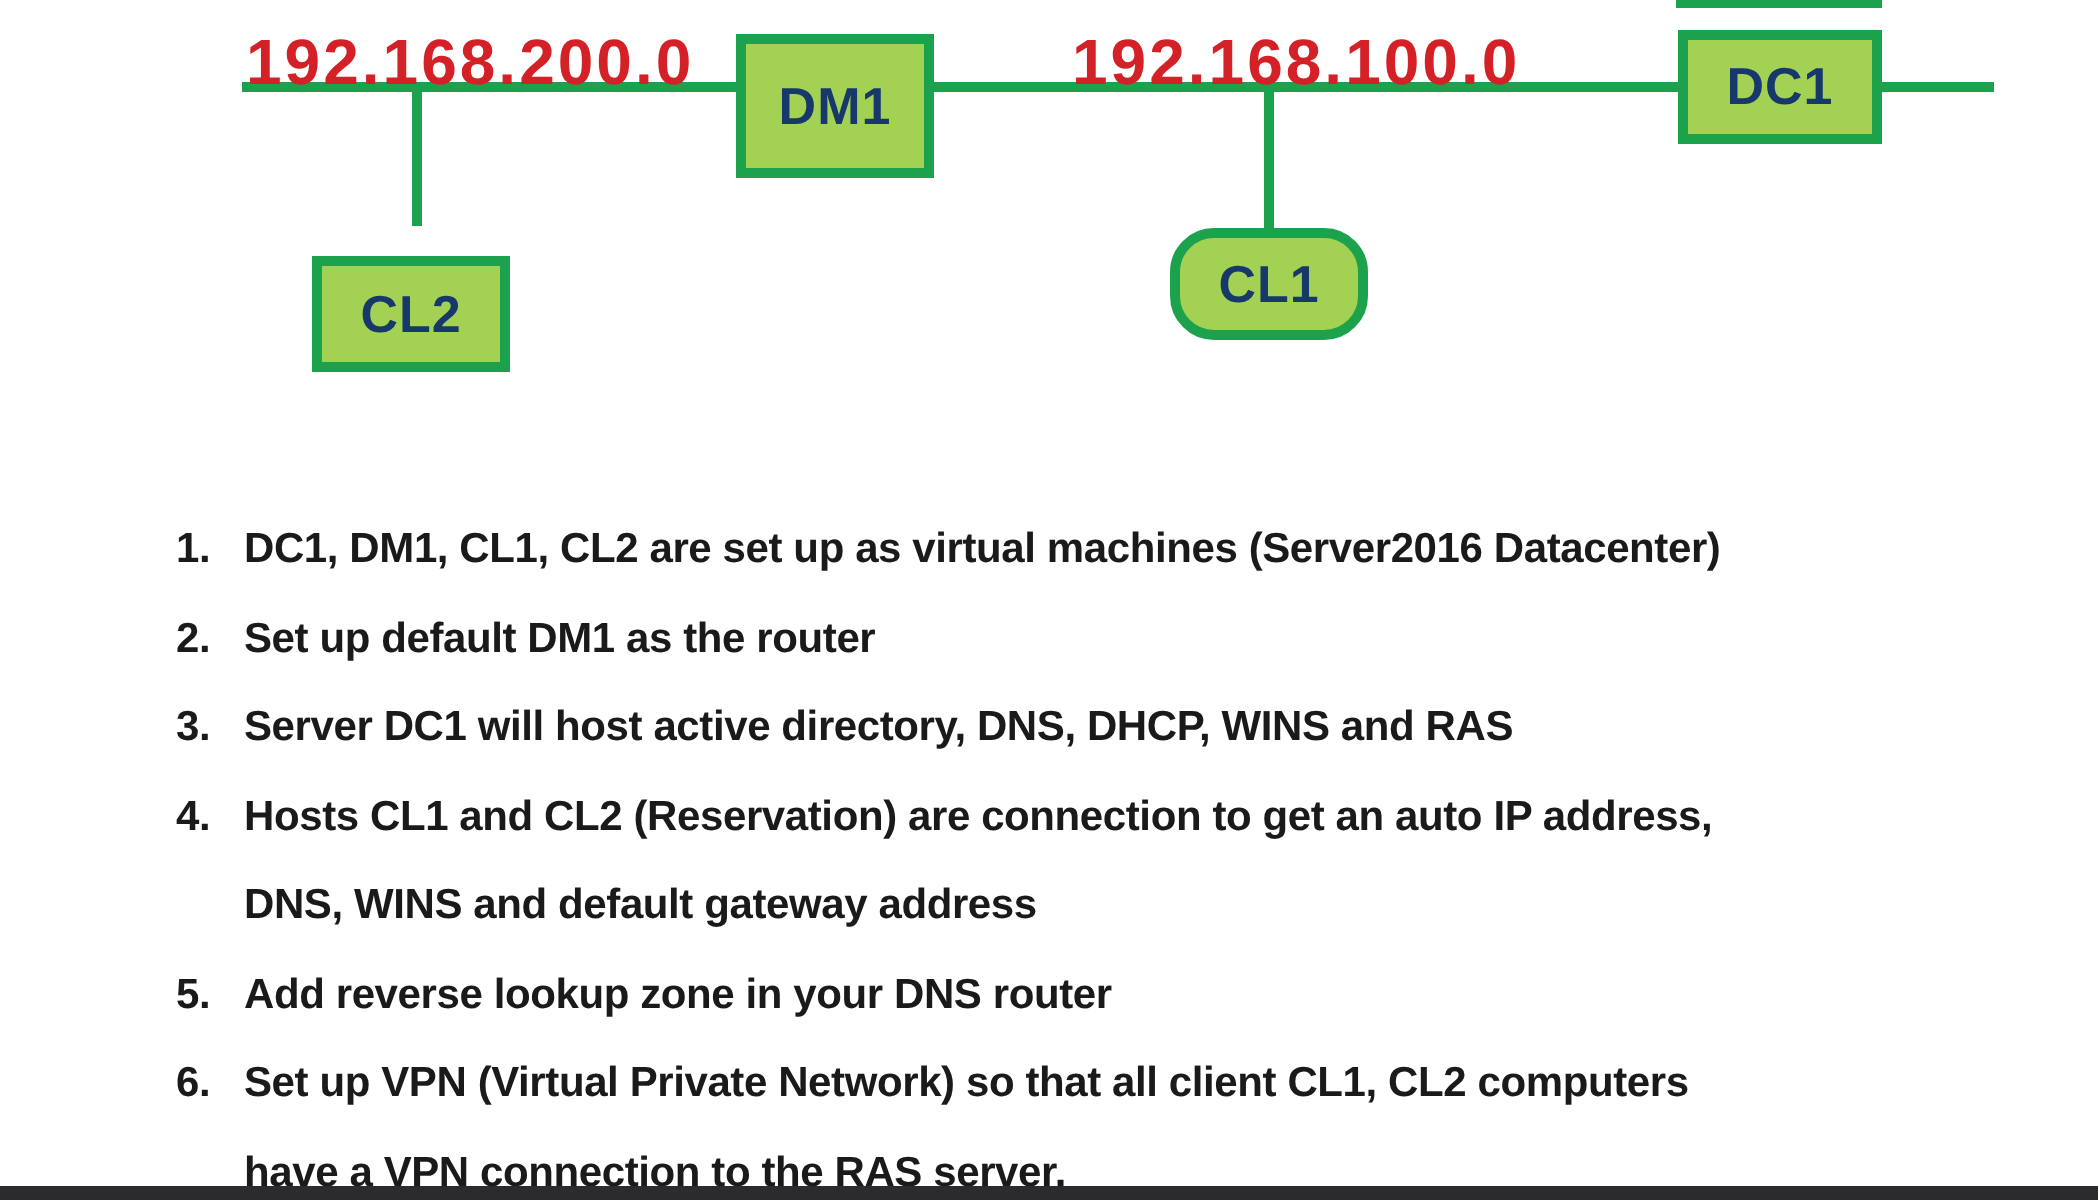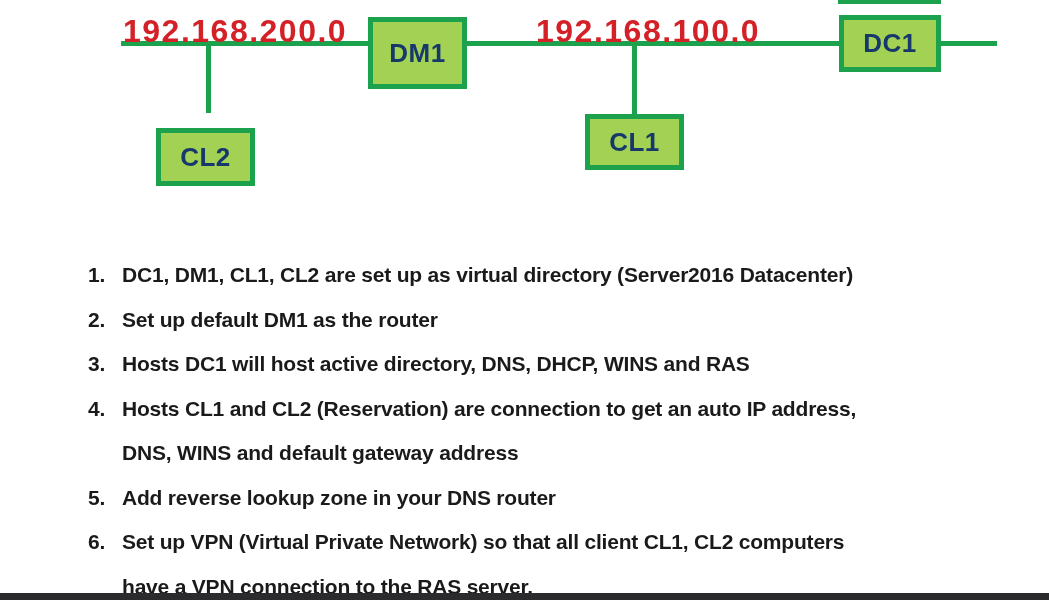--- a/index.html
+++ b/index.html
@@ -45,21 +45,21 @@
   }
   .node-box .node-label {
     color: var(--node-text);
     font-weight: bold;
     font-size: 26px;
     letter-spacing: 0.5px;
   }
   .node-dm1 { left: 368px; top: 17px;  width: 99px;  height: 72px; align-items: center; }
   .node-dc1 { left: 839px; top: 15px;  width: 102px; height: 57px; }
   .node-cl2 { left: 156px; top: 112px; width: 99px;  height: 58px; margin-top: 16px; }
-  .node-cl1 { left: 585px; top: 114px; width: 99px;  height: 56px; }
+  .node-cl1 { left: 585px; top: 114px; width: 99px;  height: 56px; border-radius: 22px; }
 
   .subnet-label {
     position: absolute;
     top: 13px;
     color: var(--subnet-red);
     font-weight: bold;
     font-size: 32px;
     letter-spacing: 1.5px;
     white-space: nowrap;
   }
@@ -123,29 +123,29 @@
   </div>
   <div class="node-box node-cl1">
     <span class="node-label">CL1</span>
   </div>
 
 </div>
 
 <div class="instructions">
   <div class="list-item">
     <span class="item-number">1.</span>
-    <span class="item-text">DC1, DM1, CL1, CL2 are set up as virtual directory (Server2016 Datacenter)</span>
+    <span class="item-text">DC1, DM1, CL1, CL2 are set up as virtual machines (Server2016 Datacenter)</span>
   </div>
   <div class="list-item">
     <span class="item-number">2.</span>
     <span class="item-text">Set up default DM1 as the router</span>
   </div>
   <div class="list-item">
     <span class="item-number">3.</span>
-    <span class="item-text">Hosts DC1 will host active directory, DNS, DHCP, WINS and RAS</span>
+    <span class="item-text">Server DC1 will host active directory, DNS, DHCP, WINS and RAS</span>
   </div>
   <div class="list-item">
     <span class="item-number">4.</span>
     <span class="item-text">Hosts CL1 and CL2 (Reservation) are connection to get an auto IP address,
 DNS, WINS and default gateway address</span>
   </div>
   <div class="list-item">
     <span class="item-number">5.</span>
     <span class="item-text">Add reverse lookup zone in your DNS router</span>
   </div>

